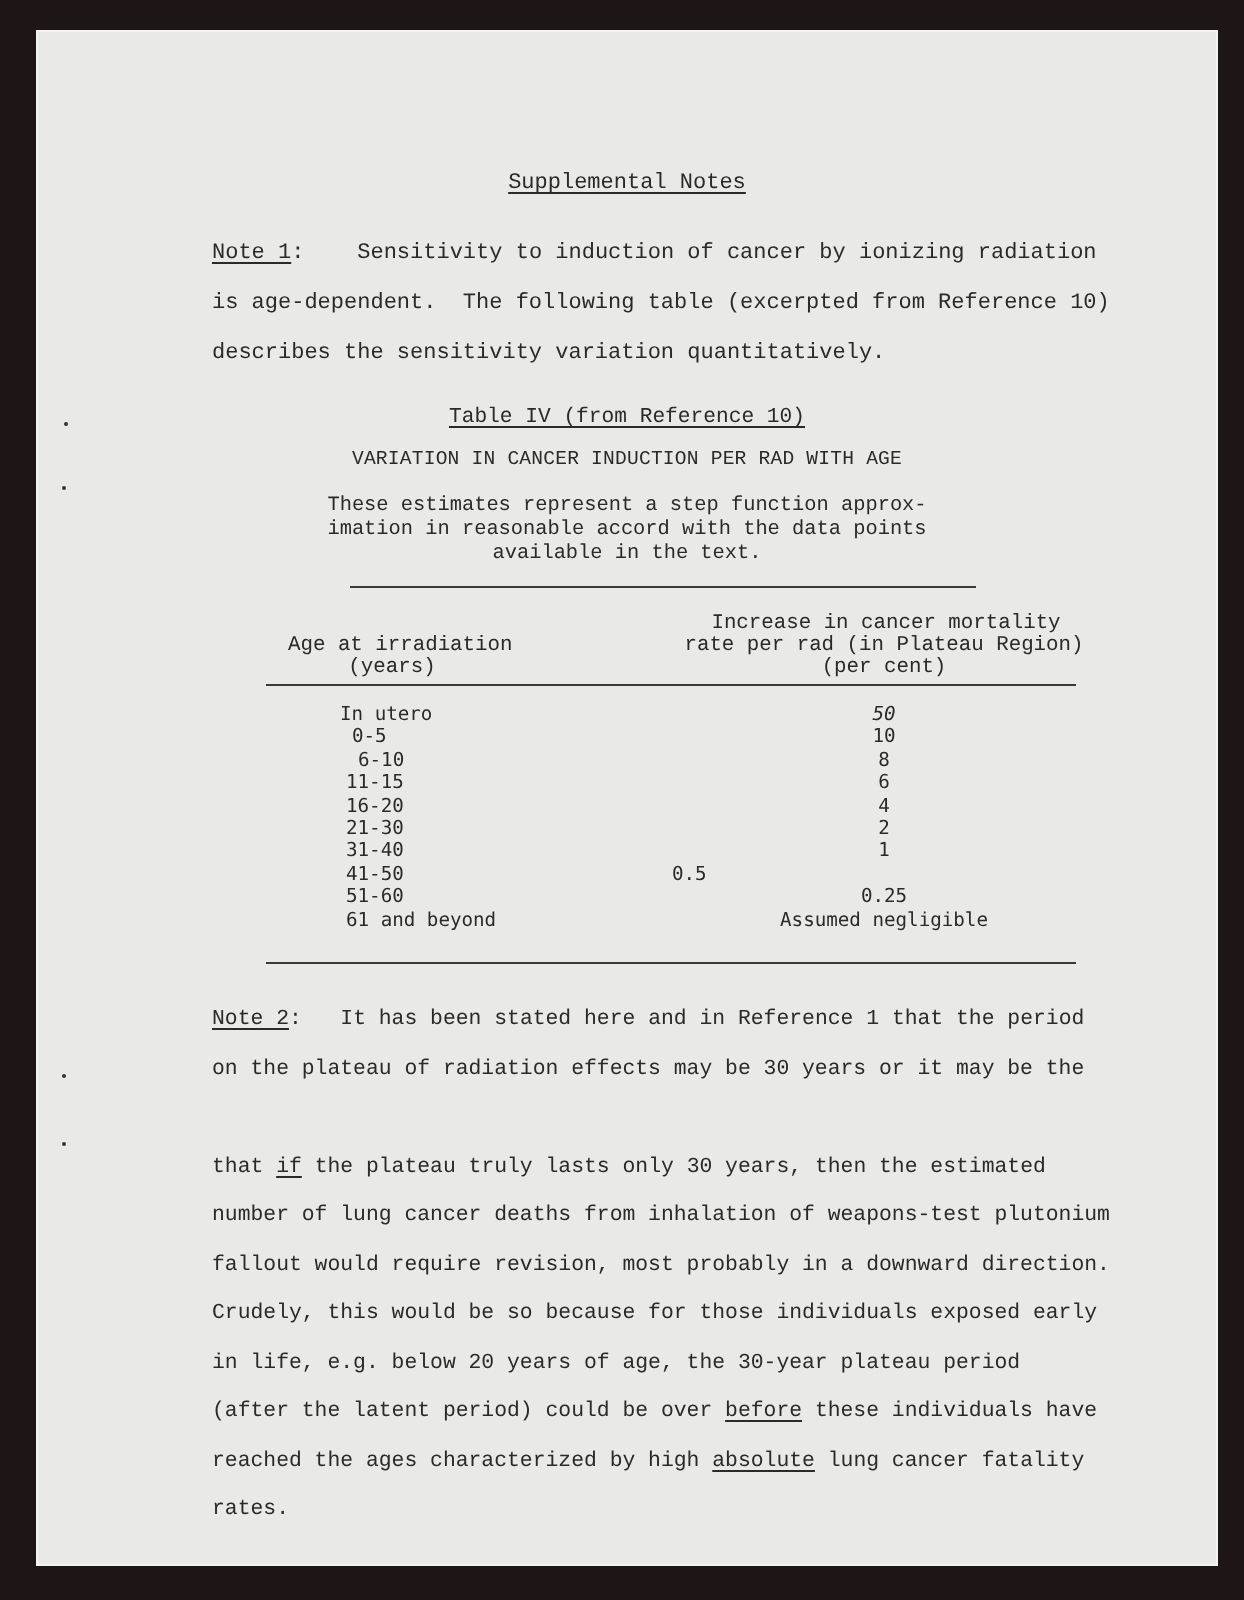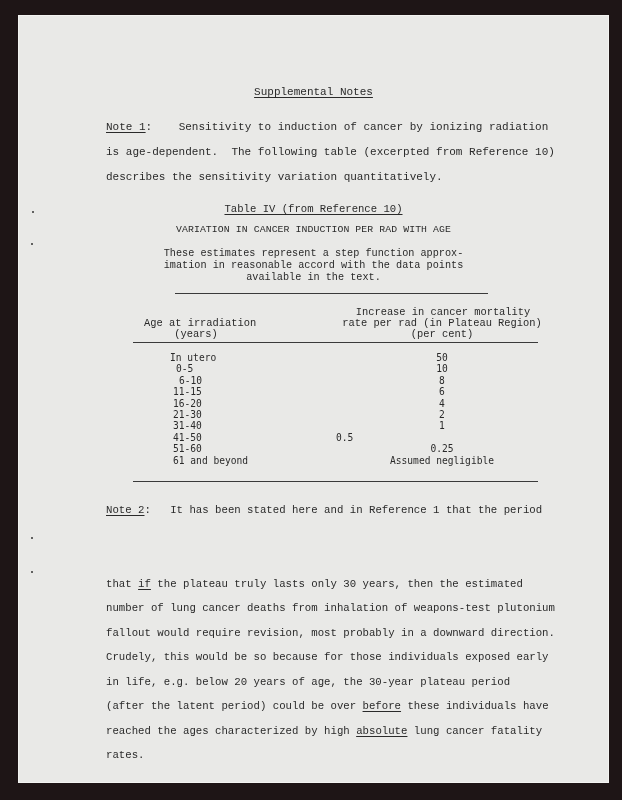--- a/index.html
+++ b/index.html
@@ -61,21 +61,21 @@
 
   <div class="abs th" style="left:322px; top:292px; width:206px; text-align:center;">Increase in cancer mortality</div>
   <div class="abs th" style="left:114px; top:303px;margin-left:12px;">Age at irradiation</div>
   <div class="abs th" style="left:318px; top:303px; width:212px; text-align:center;">rate per rad (in Plateau Region)</div>
   <div class="abs th" style="left:114px; top:314px; width:128px; text-align:center;">(years)</div>
   <div class="abs th" style="left:318px; top:314px; width:212px; text-align:center;">(per cent)</div>
   <div class="rule" style="left:115px; top:327px; width:405px;"></div>
 
   <div id="rows">
     <div class="abs cell" style="left:152px; top:337px;">In utero</div>
-    <div class="abs cell" style="left:318px; top:337px; width:212px; text-align:center;">50</div>
+    <div class="abs cell" style="left:318px; top:337px; width:212px; text-align:center;font-style:italic;">50</div>
 
     <div class="abs cell" style="left:158px; top:348.4px;">0-5</div>
     <div class="abs cell" style="left:318px; top:348.4px; width:212px; text-align:center;">10</div>
 
     <div class="abs cell" style="left:161px; top:359.8px;">6-10</div>
     <div class="abs cell" style="left:318px; top:359.8px; width:212px; text-align:center;">8</div>
 
     <div class="abs cell" style="left:155px; top:371.2px;">11-15</div>
     <div class="abs cell" style="left:318px; top:371.2px; width:212px; text-align:center;">6</div>
 
@@ -93,20 +93,21 @@
 
     <div class="abs cell" style="left:155px; top:428.2px;">51-60</div>
     <div class="abs cell" style="left:318px; top:428.2px; width:212px; text-align:center;">0.25</div>
 
     <div class="abs cell" style="left:155px; top:439.6px;">61 and beyond</div>
     <div class="abs cell" style="left:318px; top:439.6px; width:212px; text-align:center;">Assumed negligible</div>
   </div>
   <div class="rule" style="left:115px; top:466px; width:405px;"></div>
 
   <div class="abs note2" style="top:489px;"><span class="u">Note 2</span><span>:</span><span>   </span><span>It has been stated here and in Reference 1 that the period</span></div>
+  <div class="abs note2" style="top:514px;">on the plateau of radiation effects may be 30 years or it may be the</div>
   <div class="abs note2" style="top:563px;"><span>that </span><span class="u">if</span><span> the plateau truly lasts only 30 years, then the estimated</span></div>
   <div class="abs note2" style="top:587px;">number of lung cancer deaths from inhalation of weapons-test plutonium</div>
   <div class="abs note2" style="top:636px;">Crudely, this would be so because for those individuals exposed early</div>
   <div class="abs note2" style="top:612px;">fallout would require revision, most probably in a downward direction.</div>
   <div class="abs note2" style="top:661px;">in life, e.g. below 20 years of age, the 30-year plateau period</div>
   <div class="abs note2" style="top:685px;"><span>(after the latent period) could be over </span><span class="u">before</span><span> these individuals have</span></div>
   <div class="abs note2" style="top:710px;"><span>reached the ages characterized by high </span><span class="u">absolute</span><span> lung cancer fatality</span></div>
   <div class="abs note2" style="top:734px;">rates.</div>
 
   <div class="dot" style="left:14px; top:196px;"></div>

